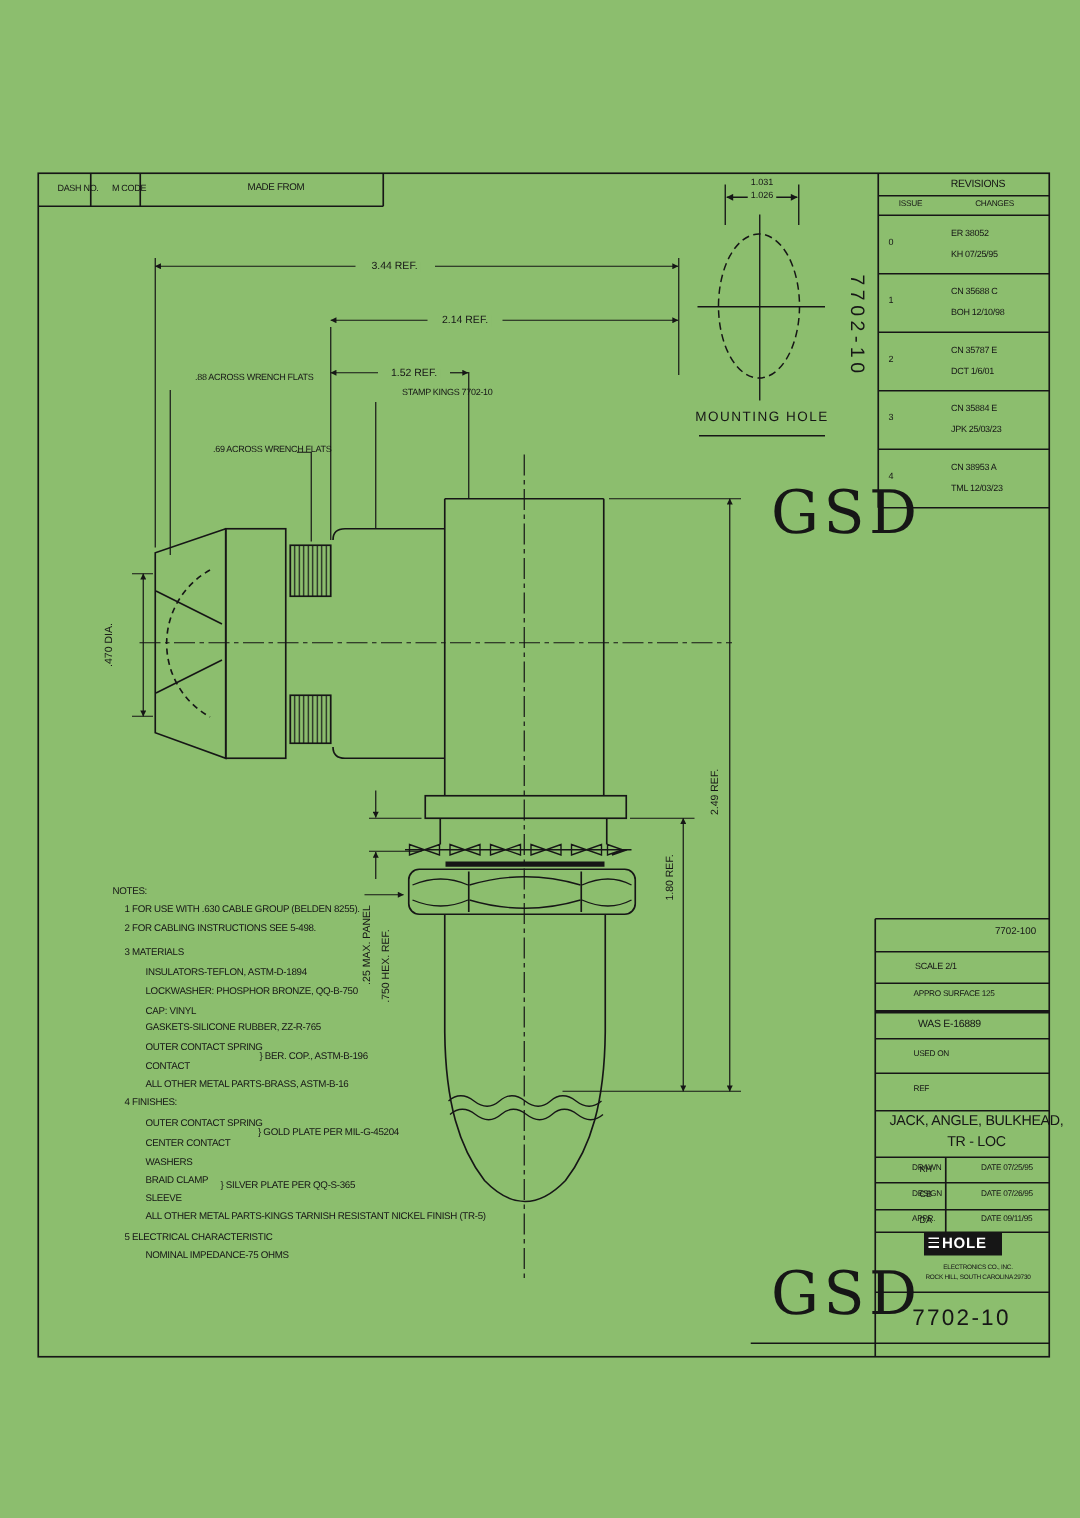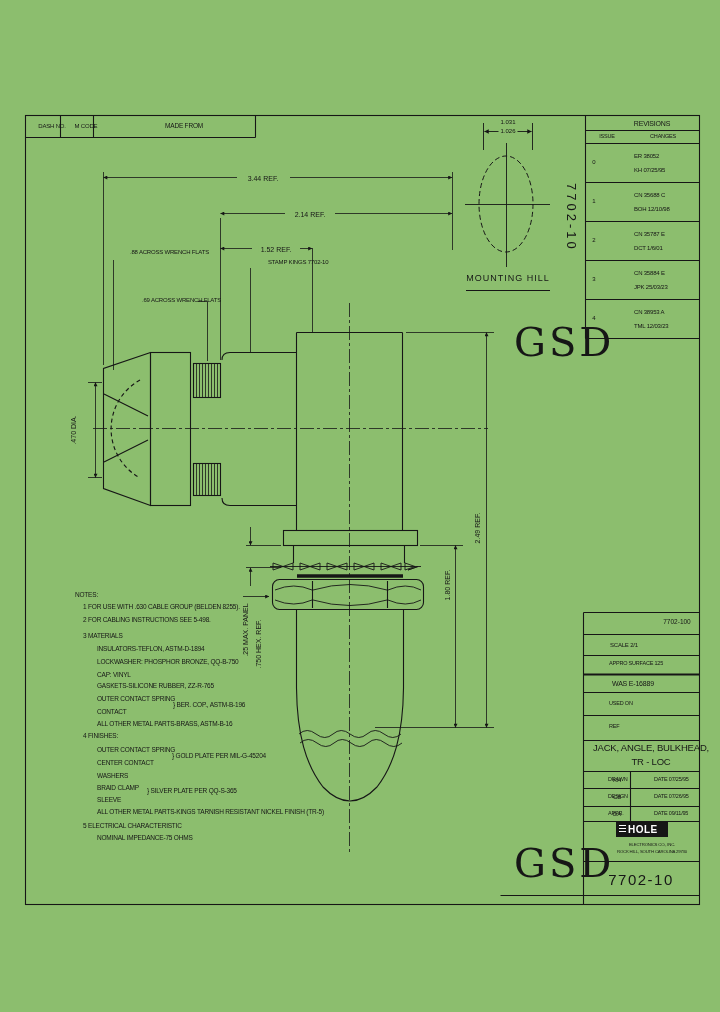--- a/index.html
+++ b/index.html
@@ -143,21 +143,21 @@
   <span class="tl f6 cond" style="left:614px;top:312px">CN 38953 A</span>
   <span class="tl f6 cond" style="left:614px;top:326px">TML 12/03/23</span>
 
   <span class="vert f13" style="left:565px;top:183px;letter-spacing:3px">7702-10</span>
 
   <span class="gsd" style="left:514px;top:322px">GSD</span>
   <span class="gsd" style="left:514px;top:843px">GSD</span>
 
   <span class="t f6 bg" style="left:508px;top:122px">1.031</span>
   <span class="t f6 bg" style="left:508px;top:131px">1.026</span>
-  <span class="t f9 mh-label" style="left:508px;top:278px">MOUNTING HILL</span>
+  <span class="t f9 mh-label" style="left:508px;top:278px">MOUNTING HOLE</span>
 
   <span class="t f7 bg" style="left:263px;top:178px">3.44 REF.</span>
   <span class="t f7 bg" style="left:310px;top:214px">2.14 REF.</span>
   <span class="t f7 bg" style="left:276px;top:249px">1.52 REF.</span>
   <span class="tl f6 cond" style="left:248px;top:262px">STAMP KINGS 7702-10</span>
   <span class="tl f6 cond" style="left:110px;top:252px">.88 ACROSS WRENCH FLATS</span>
   <span class="tl f6 cond" style="left:122px;top:300px">.69 ACROSS WRENCH FLATS</span>
   <span class="rot f7" style="left:73px;top:430px">.470 DIA.</span>
   <span class="rot f7" style="left:477px;top:528px">2.49 REF.</span>
   <span class="rot f7" style="left:447px;top:585px">1.80 REF.</span>

